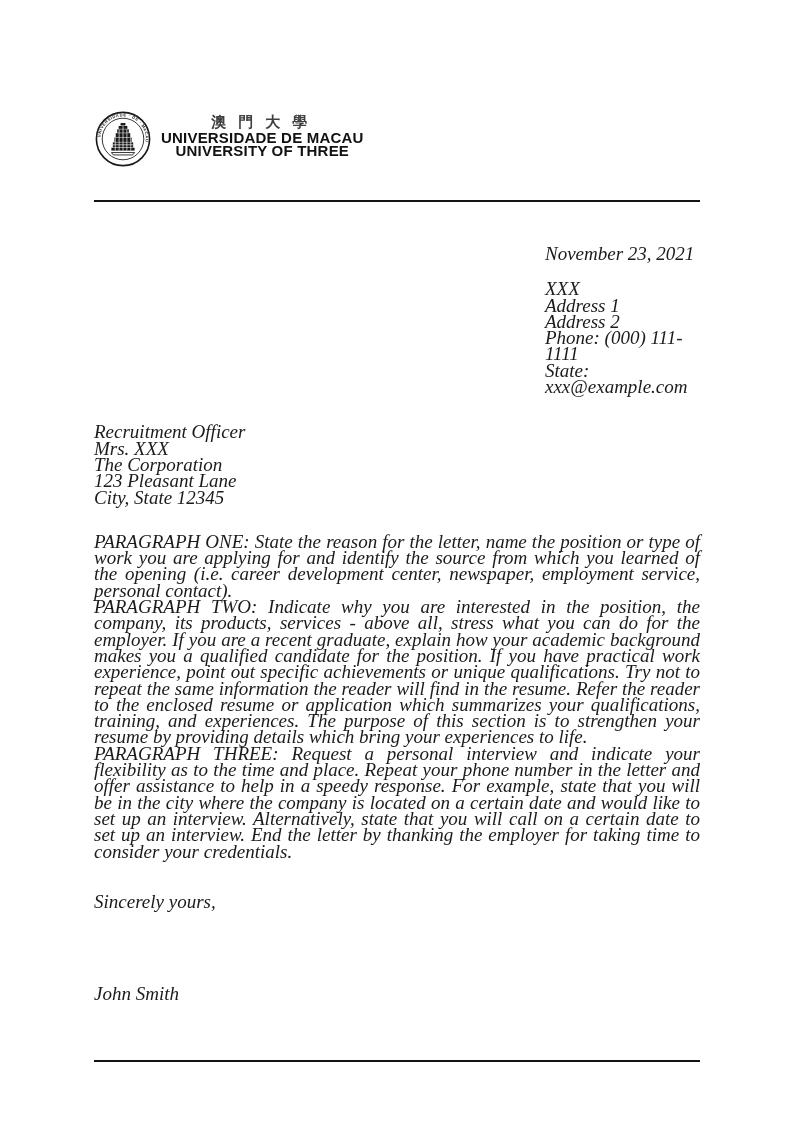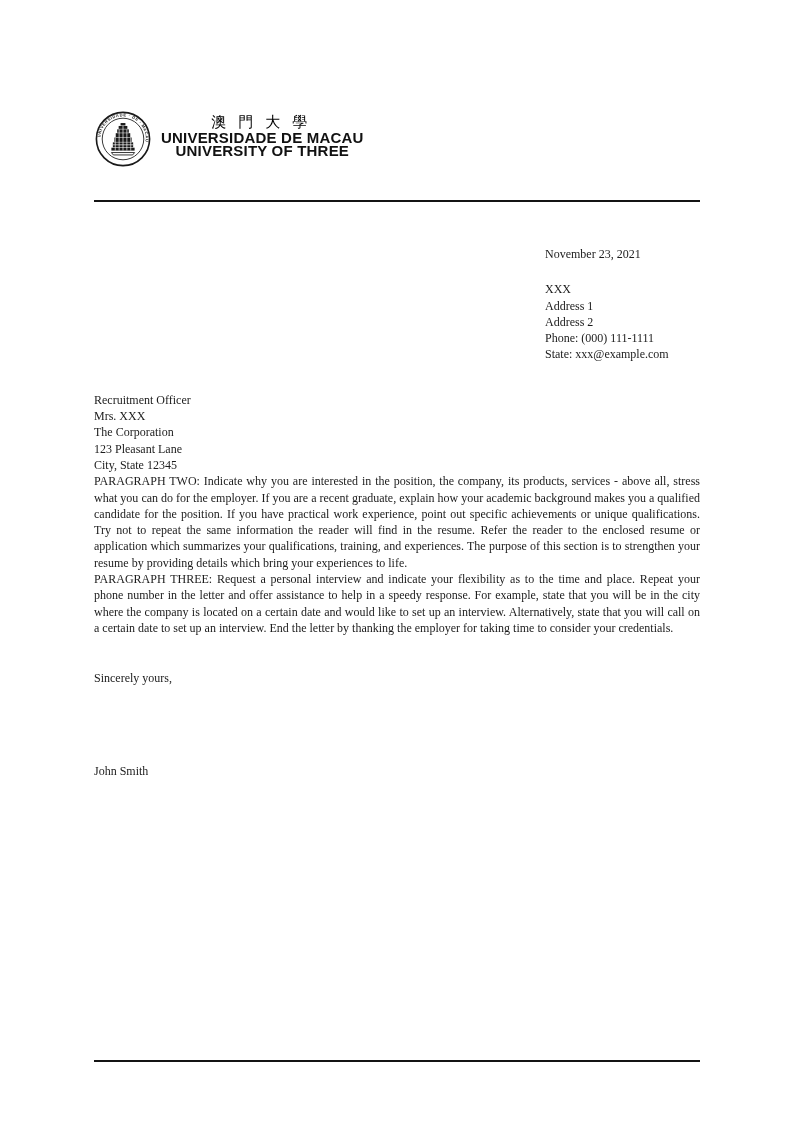--- a/index.html
+++ b/index.html
@@ -30,40 +30,40 @@
     display: flex;
     flex-direction: column;
     align-items: center;
     font-family: "Liberation Sans", "DejaVu Sans", sans-serif;
   }
   .lh-zh {
     font-size: 15px;
     letter-spacing: 12px;
     padding-left: 6px; 
     white-space: nowrap;
-    font-weight: 400;
-    color: #000000;
+    font-weight: 700;
+    color: #404040;
     line-height: 18px;
     text-align: center;
   }
   .lh-pt, .lh-en {
     font-size: 15px;
     font-weight: 700;
     letter-spacing: 0.2px;
     line-height: 13px;
     color: #111;
     white-space: nowrap;
   }
 
   .rule { height: 2px; background: #141414; }
   .rule-top { margin-top: 28px; }
   .rule-bottom { position: absolute; left: 94px; right: 94px; top: 1060px; }
 
   
-  .body-text { font-size: 12px; line-height: 16.3px; }
+  .body-text { font-size: 19px; line-height: 16.3px; font-style: italic; }
 
   .sender { margin-top: 44px; margin-left: 451px; }
   .sender-gap { height: 19px; }
 
   .recipient { margin-top: 29px; }
   .salutation { margin-top: 28px; }
 
   .letter-paragraph {
     text-align: justify;
   }
@@ -131,20 +131,21 @@
 
     <div class="recipient body-text">
       <div>Recruitment Officer</div>
       <div>Mrs. XXX</div>
       <div>The Corporation</div>
       <div>123 Pleasant Lane</div>
       <div>City, State 12345</div>
     </div>
 
 
+    <p class="letter-paragraph first body-text">PARAGRAPH ONE: State the reason for the letter, name the position or type of work you are applying for and identify the source from which you learned of the opening (i.e.  career development center, newspaper, employment service, personal contact).</p>
     <p class="letter-paragraph body-text">PARAGRAPH TWO: Indicate why you are interested in the position, the company, its products, services - above all, stress what you can do for the employer.  If you are a recent graduate, explain how your academic background makes you a qualified candidate for the position. If you have practical work experience, point out specific achievements or unique qualifications. Try not to repeat the same information the reader will find in the resume.  Refer the reader to the enclosed resume or application which summarizes your qualifications, training, and experiences. The purpose of this section is to strengthen your resume by providing details which bring your experiences to life.</p>
     <p class="letter-paragraph body-text">PARAGRAPH THREE: Request a personal interview and indicate your flexibility as to the time and place. Repeat your phone number in the letter and offer assistance to help in a speedy response. For example, state that you will be in the city where the company is located on a certain date and would like to set up an interview. Alternatively, state that you will call on a certain date to set up an interview. End the letter by thanking the employer for taking time to consider your credentials.</p>
 
     <div class="valediction body-text">Sincerely yours,</div>
     <div class="signature body-text">John Smith</div>
 
   </div>
 
   <div class="rule rule-bottom"></div>
 </div>

